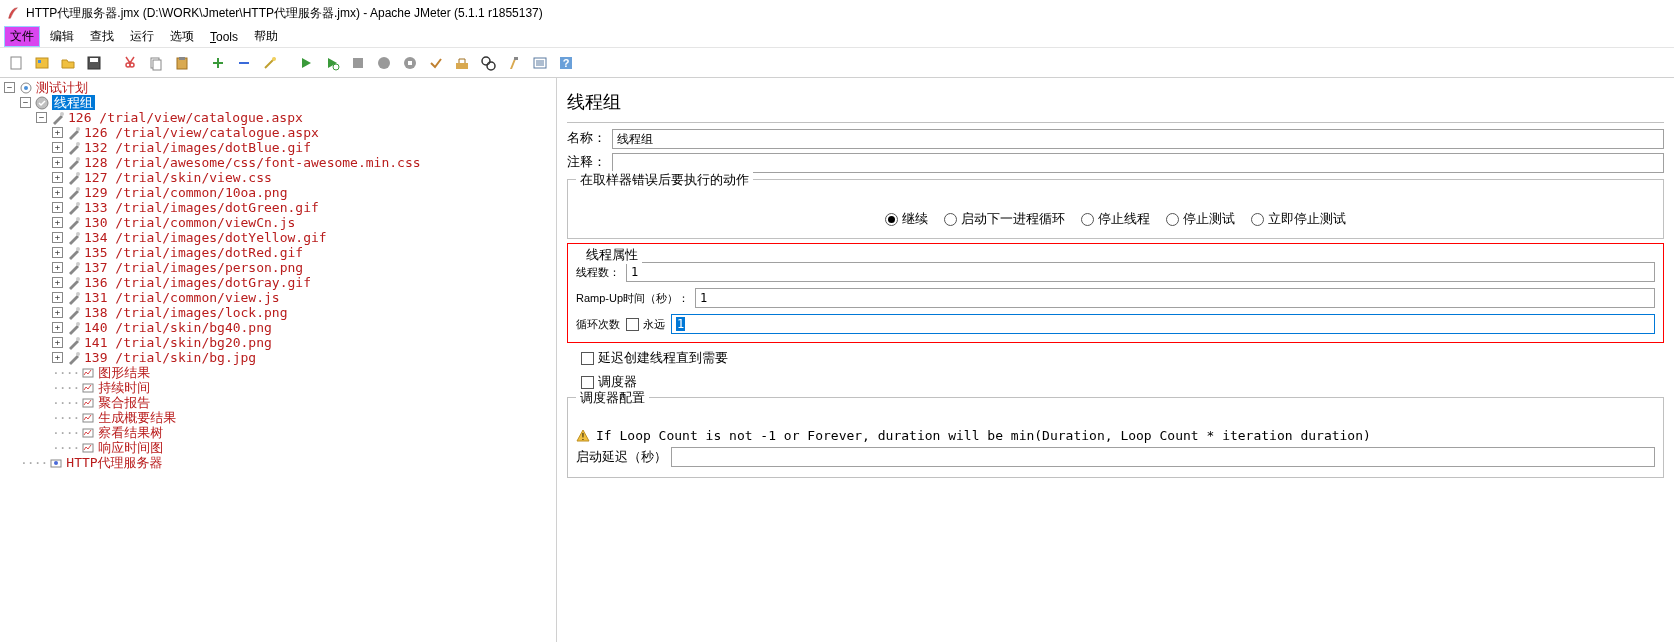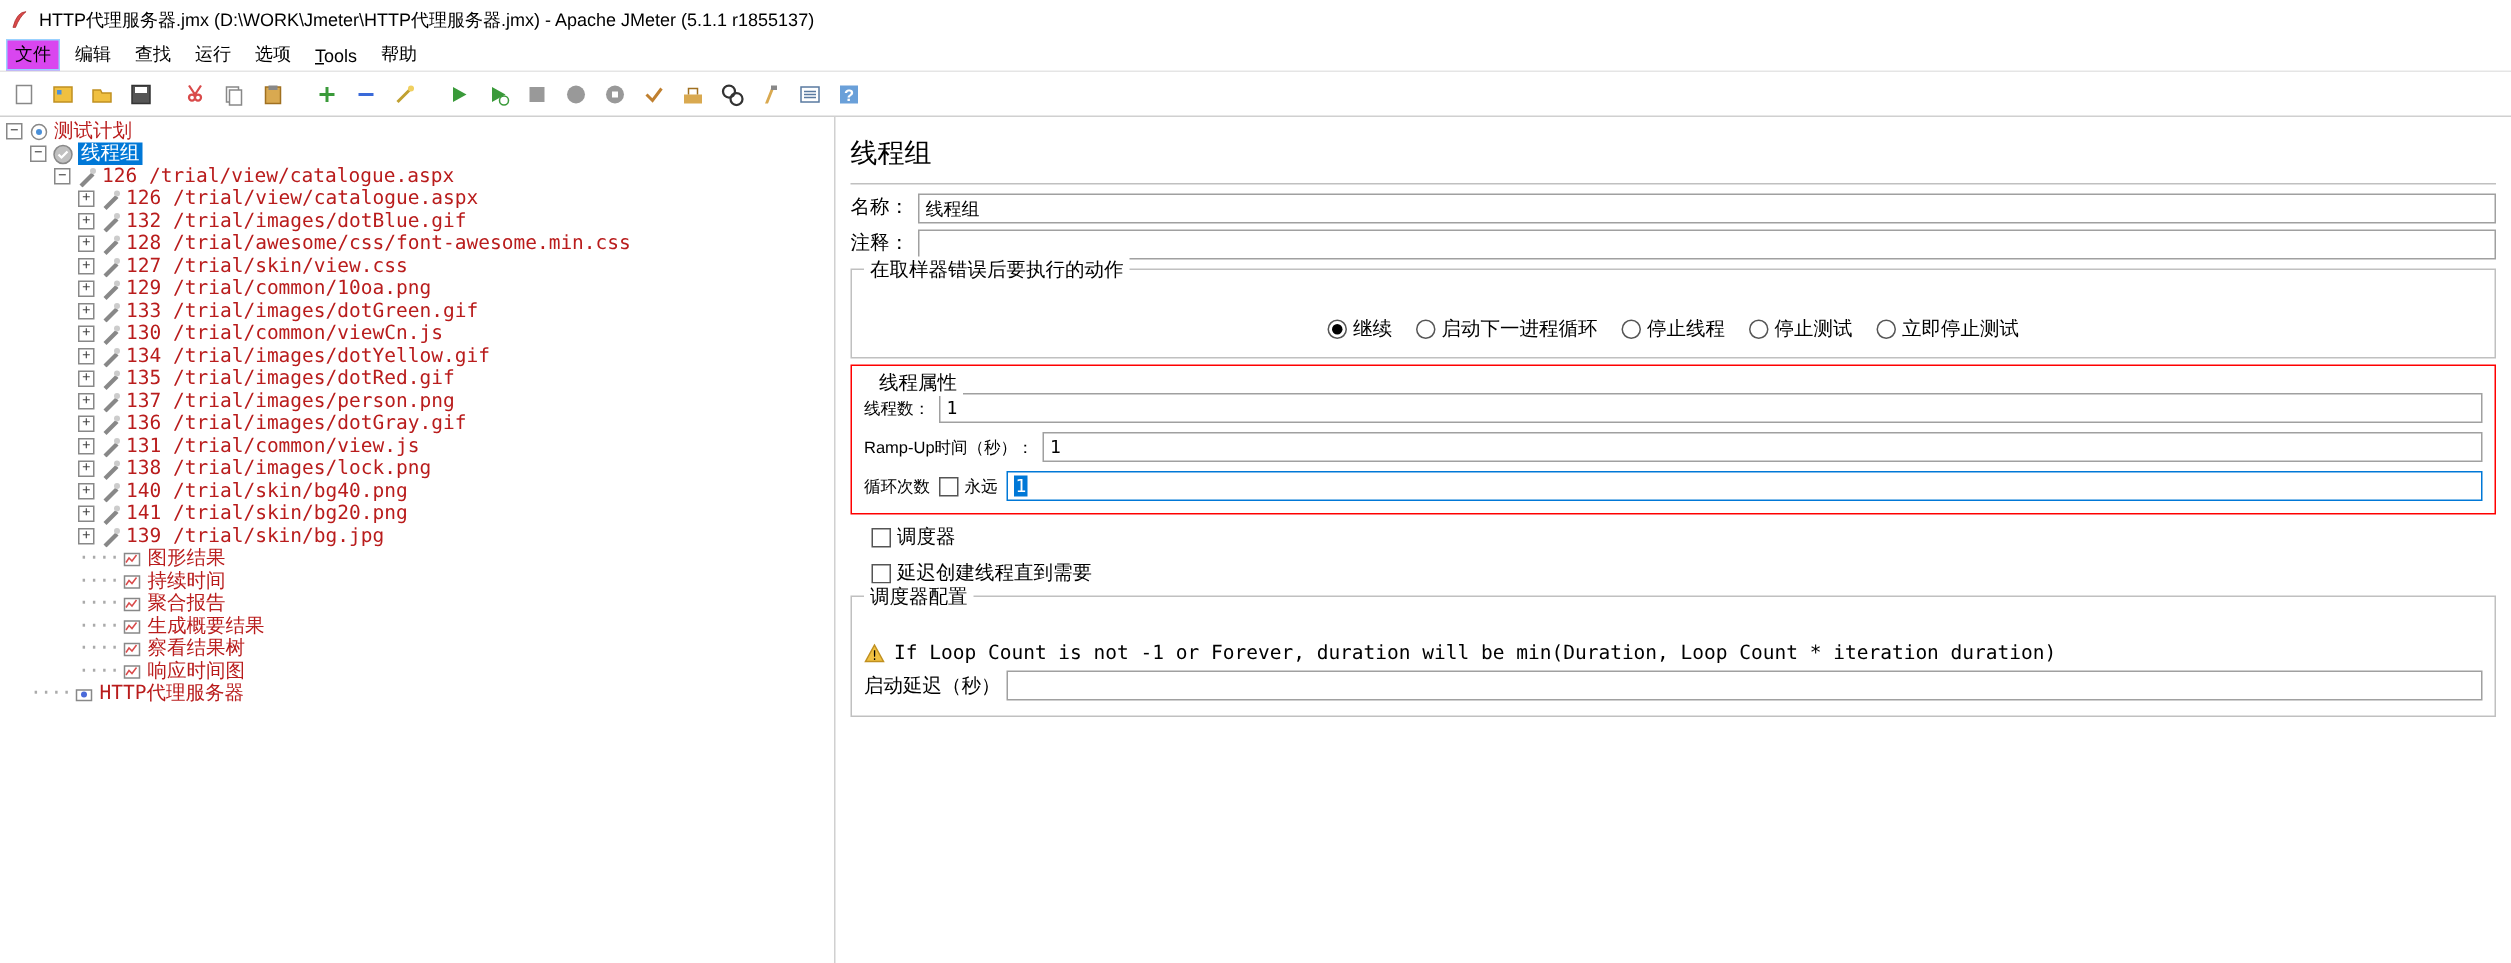--- a/index.html
+++ b/index.html
@@ -518,25 +518,25 @@
           <span class="hb-label" style="margin-right:6px;">永远</span>
           <div class="hb-input focus" style="display:flex;align-items:center;">
               <span class="sel">1</span>
             </div>
         </div>
       </div>
     </div>
 
     <div class="check-row">
       <span class="checkbox"></span>
-      <span>调度器</span>
+      <span>延迟创建线程直到需要</span>
     </div>
     <div class="check-row">
       <span class="checkbox"></span>
-      <span>延迟创建线程直到需要</span>
+      <span>调度器</span>
     </div>
 
     <div class="group-frame" style="margin-top:4px;">
       <span class="legend">调度器配置</span>
       <div class="warn-row">
         <span class="warn-icon"><svg width="14" height="14">
               <path d="M7 1l6 11H1z" fill="#f0c040" stroke="#c09020"></path>
               <text x="7" y="11" text-anchor="middle" font-size="9" fill="#000">!</text>
             </svg></span>
         <span>If Loop Count is not -1 or Forever, duration will be min(Duration, Loop Count * iteration duration)</span>

